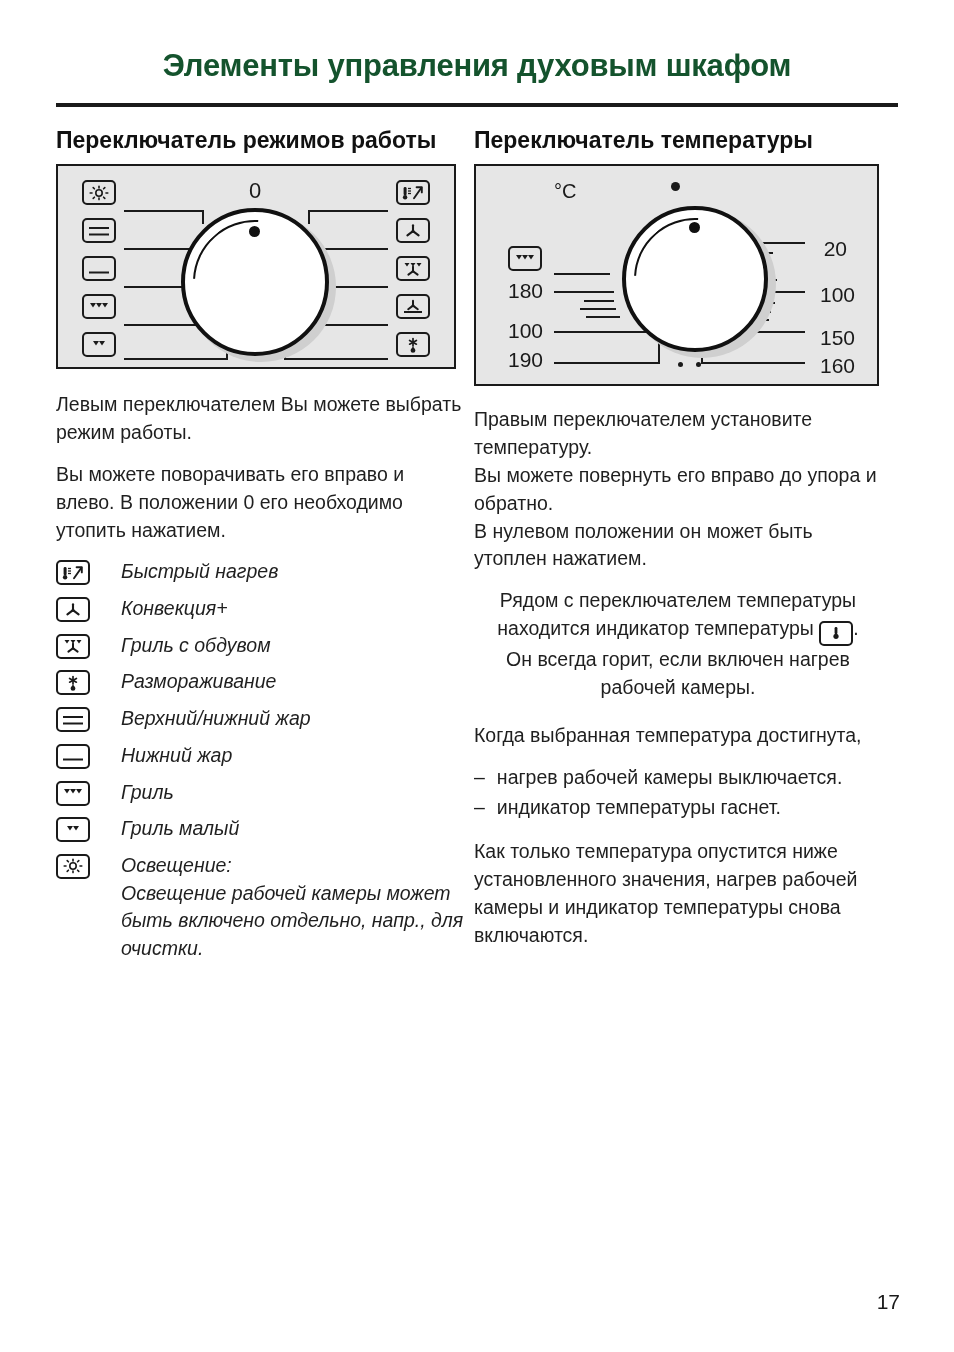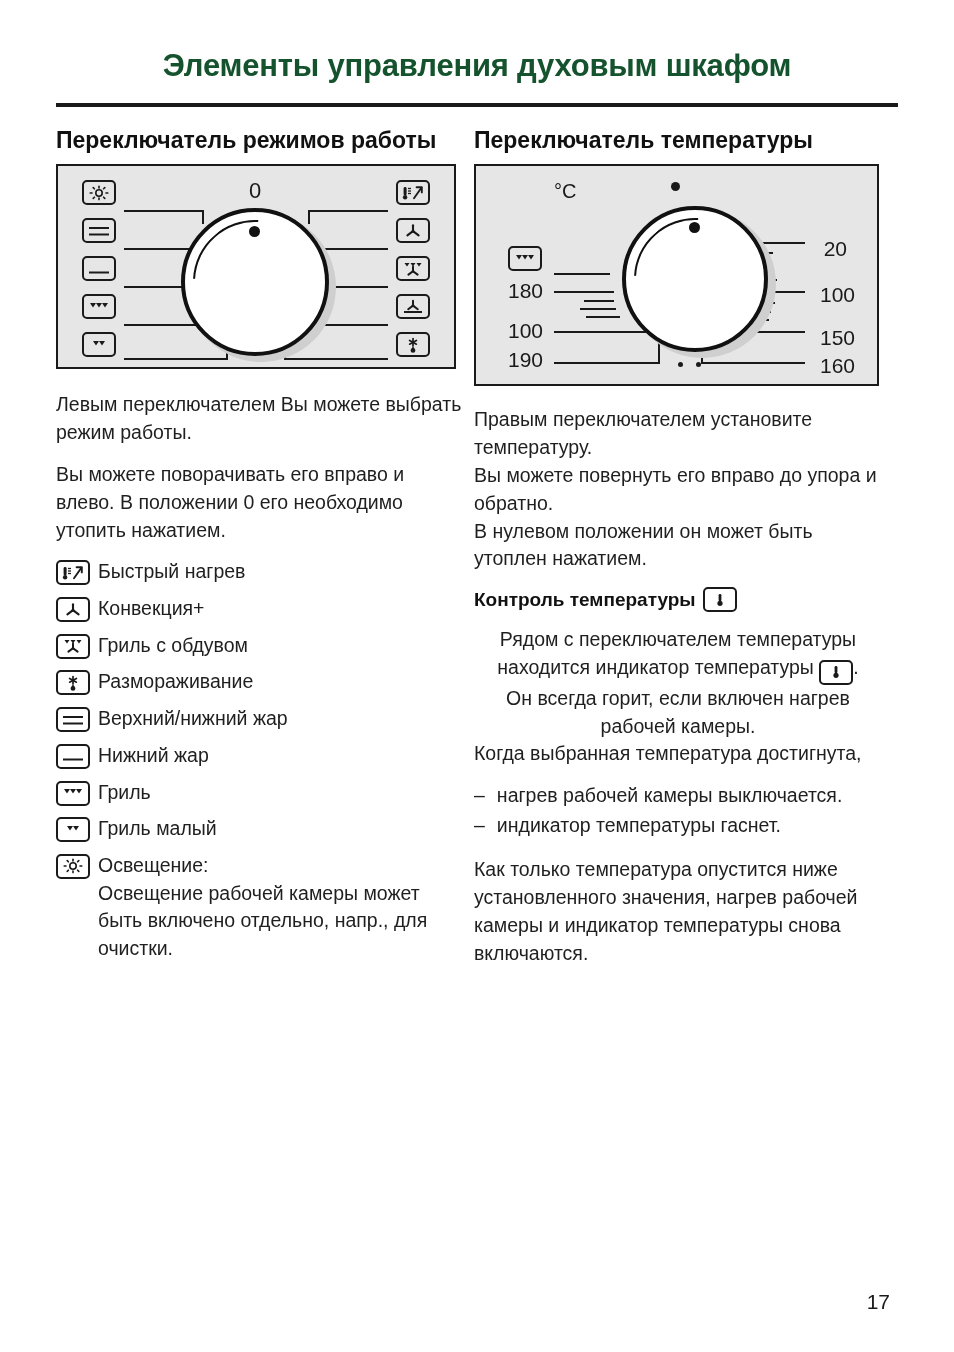--- a/index.html
+++ b/index.html
@@ -92,22 +92,23 @@
     display:flex; align-items:center; justify-content:center;
     background:transparent;
     flex:0 0 auto;
   }
   .chip.abs { position:absolute; }
   .chip svg { display:block; }
 
   
   .legend { margin:0; padding:0; list-style:none; }
   .legend li {
-    display:flex; align-items:flex-start; gap:8px;
+    display:flex; align-items:flex-start; gap:31px;
     margin-bottom:9px;
+    font-style:italic;
   }
   .legend li .chip { margin-top:2px; }
   .legend-text { font-size:19.5px; line-height:1.42; color:#1f1f1f; white-space:pre-line; }
 
   
   ul.dash { margin:0 0 14px 0; padding:0; list-style:none; }
   ul.dash li {
     display:flex; gap:12px;
     font-size:19.5px; line-height:1.43; color:#1f1f1f;
     margin-bottom:2px;
@@ -117,21 +118,21 @@
 
   
   .deg-label { position:absolute; font-size:20px; color:#1a1a1a; }
   .scale-num { position:absolute; font-size:21px; color:#1a1a1a; }
   .tick { position:absolute; background:#1a1a1a; height:2px; }
   .dot-small { position:absolute; width:5px; height:5px; border-radius:50%; background:#1a1a1a; }
   .dot-top { position:absolute; width:9px; height:9px; border-radius:50%; background:#1a1a1a; }
 
   
   .page-no {
-    position:absolute; right:64px; bottom:38px;
+    position:absolute; right:54px; bottom:38px;
     font-size:21px; color:#1a1a1a;
   }
 </style>
 </head>
 <body>
 
 <div class="page">
 
   <div class="page-title">Элементы управления духовым шкафом</div>
   <div class="title-rule"></div>
@@ -474,39 +475,30 @@
       <div class="knob-shadow" style="left:152px; top:44px;  width:148px; height:148px;"></div>
       <div class="knob" style="left:146px; top:40px;  width:146px; height:146px;"></div>
       <div class="knob-arc" style="left:158px; top:52px;  width:122px; height:122px; transform:rotate(-42deg);"></div>
       <div class="knob-dot" style="left:213px; top:56px;"></div>
     </div>
 
     <p class="body">Правым переключателем установите температуру.
 Вы можете повернуть его вправо до упора и обратно.
 В нулевом положении он может быть утоплен нажатием.</p>
 
-    <h3 class="sub">
-      <span>Контроль температуры</span>
-      <span class="chip">
+
+    <p class="body tight"><span>Рядом с переключателем температуры находится индикатор температуры</span> <span class="chip" style="display:inline-flex; vertical-align:-6px;">
         <svg width="24" height="16" viewBox="0 0 24 16">
           <rect x="10.6" y="2" width="2.8" height="7.2" rx="1.3" fill="#1a1a1a"></rect>
           <circle cx="12" cy="11.3" r="2.6" fill="#1a1a1a"></circle>
         </svg>
-      </span>
-    </h3>
-
-    <p class="body tight"><span>Рядом с переключателем температуры находится индикатор температуры</span> <span class="chip" style="display:inline-flex; vertical-align:-6px;">
-        <svg width="24" height="16" viewBox="0 0 24 16">
-          <rect x="10.6" y="2" width="2.8" height="7.2" rx="1.3" fill="#1a1a1a"></rect>
-          <circle cx="12" cy="11.3" r="2.6" fill="#1a1a1a"></circle>
-        </svg>
       </span><span>.
 Он всегда горит, если включен нагрев рабочей камеры.</span></p>
 
-    <p class="body" style="margin-top:0;">Когда выбранная температура достигнута,</p>
+    <p class="body" style="margin-top:21px;">Когда выбранная температура достигнута,</p>
 
     <ul class="dash">
       <li>
         <span class="dash-mark">–</span>
         <span class="dash-text">нагрев рабочей камеры выключается.</span>
       </li>
       <li>
         <span class="dash-mark">–</span>
         <span class="dash-text">индикатор температуры гаснет.</span>
       </li>

